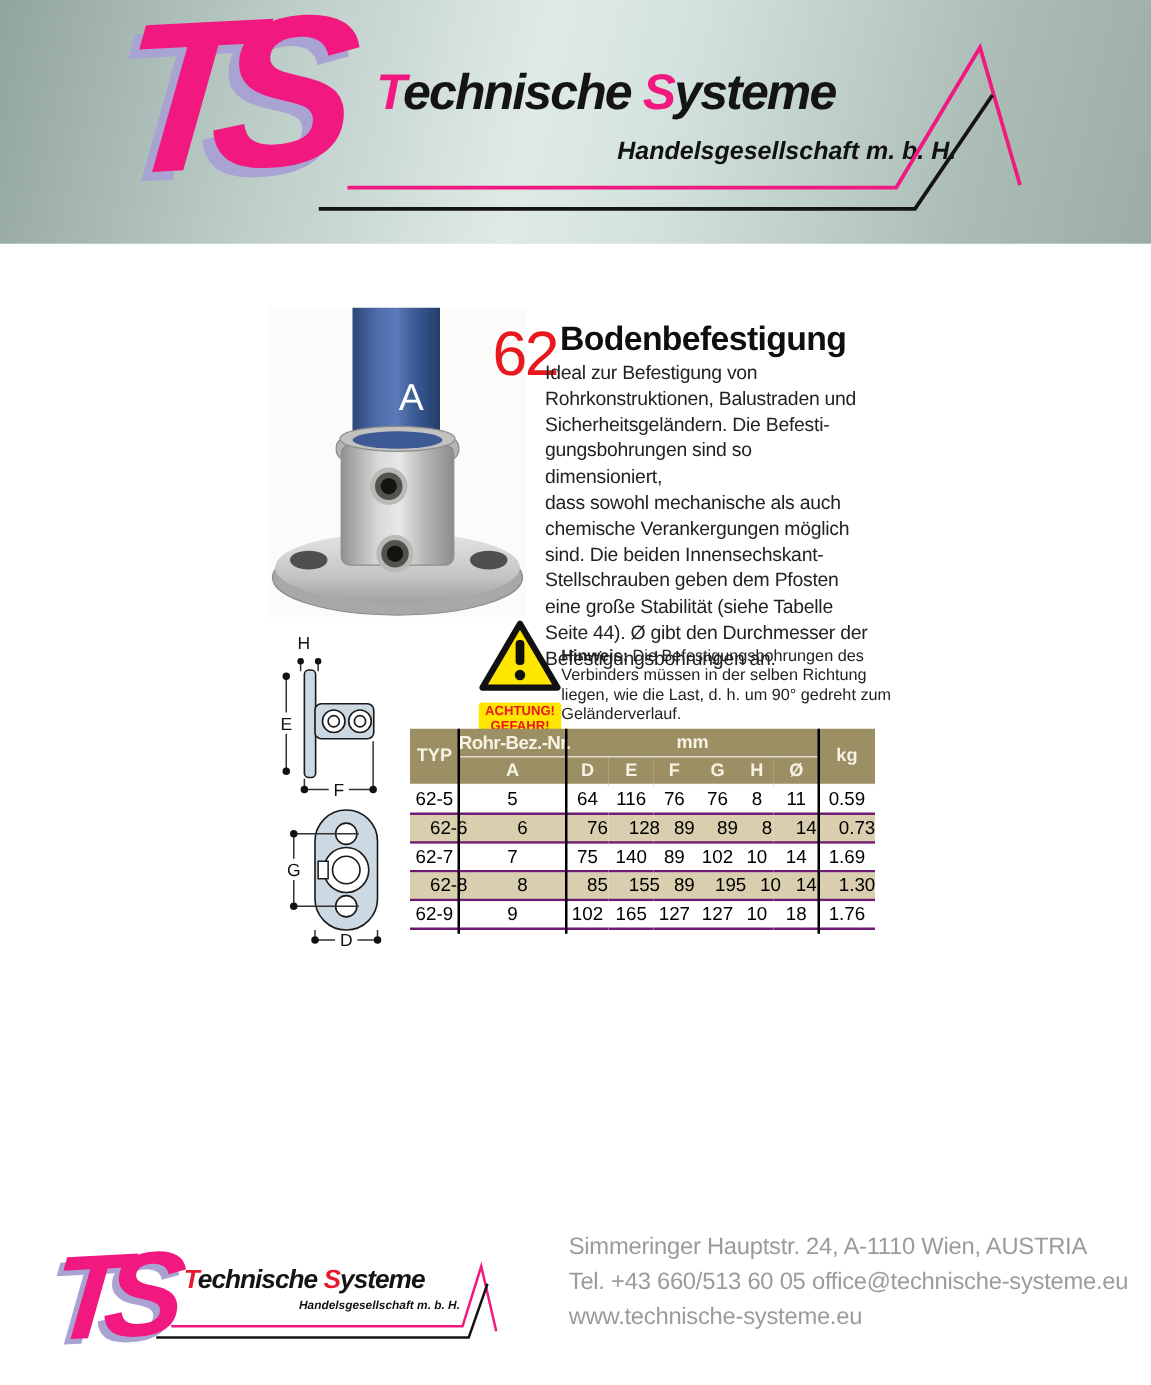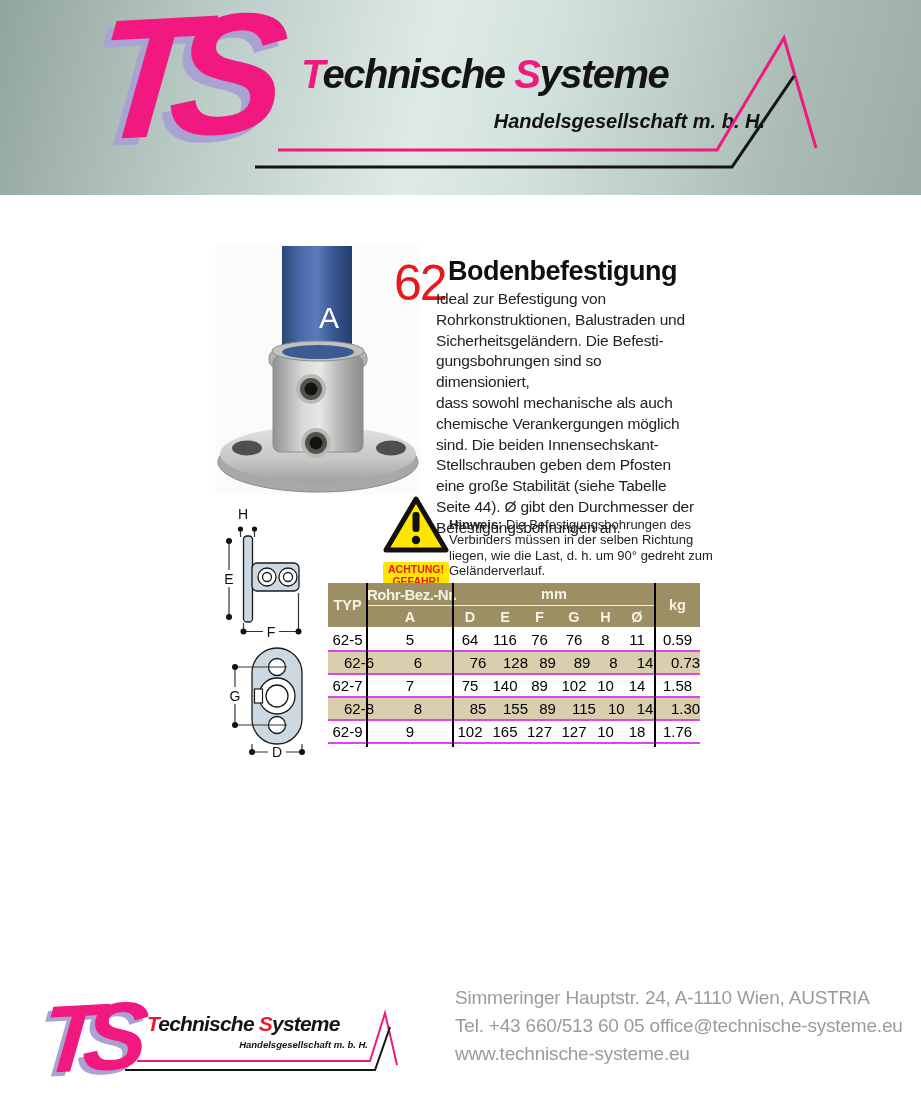--- a/index.html
+++ b/index.html
@@ -48,21 +48,21 @@
   
   .dtable{position:absolute;left:328px;top:583px;width:372px;}
   .dtable table{border-collapse:separate;border-spacing:0;width:372px;table-layout:fixed;}
   .dtable th,.dtable td{padding:0;margin:0;overflow:visible;white-space:nowrap;}
   .dtable th{background:#9c8f63;color:#f6f2e4;font-weight:bold;font-size:14.5px;text-align:center;}
   .dtable th.rohr{font-size:15px;letter-spacing:-0.5px;}
   .dtable tr.h1 th{height:22px;}
   .dtable tr.h2 th{height:21px;border-bottom:2px solid #fff;}
   .dtable th.span2{border-bottom:2px solid #fff;}
   .dtable th.midline{border-bottom:1px solid rgba(255,255,255,0.85);}
-  .dtable td{height:21px;border-bottom:2px solid #d946ef;font-size:15px;color:#000;text-align:center;background:#fff;}
+  .dtable td{height:21px;border-bottom:2px solid #701a75;font-size:15px;color:#000;text-align:center;background:#fff;}
   .dtable tr.alt td{background:#d9cfae;padding-left:16px;}
   .vline{position:absolute;top:0;width:2px;height:164px;background:#000;}
 
   
   .ts-small{position:absolute;left:42px;top:988px;font-size:96px;line-height:1.05;font-weight:bold;
     font-style:italic;letter-spacing:-17px;color:#f1187f;transform:skewX(-8deg) rotate(-3deg);
     text-shadow:-5px 4px 0 #a9a3d4;}
   .foot-brand{position:absolute;left:147px;top:1012px;font-size:21px;font-weight:bold;font-style:italic;
     letter-spacing:-0.8px;color:#141414;white-space:nowrap;}
   .foot-brand .accent{color:#e8192d;}
@@ -271,29 +271,29 @@
       </tr>
       <tr>
         <td>62-7</td>
             <td>7</td>
         <td>75</td>
             <td>140</td>
         <td>89</td>
             <td>102</td>
         <td>10</td>
             <td>14</td>
-        <td>1.58</td>
+        <td>1.69</td>
       </tr>
       <tr class="alt">
         <td>62-8</td>
             <td>8</td>
         <td>85</td>
             <td>155</td>
         <td>89</td>
-            <td>115</td>
+            <td>195</td>
         <td>10</td>
             <td>14</td>
         <td>1.30</td>
       </tr>
       <tr>
         <td>62-9</td>
             <td>9</td>
         <td>102</td>
             <td>165</td>
         <td>127</td>

